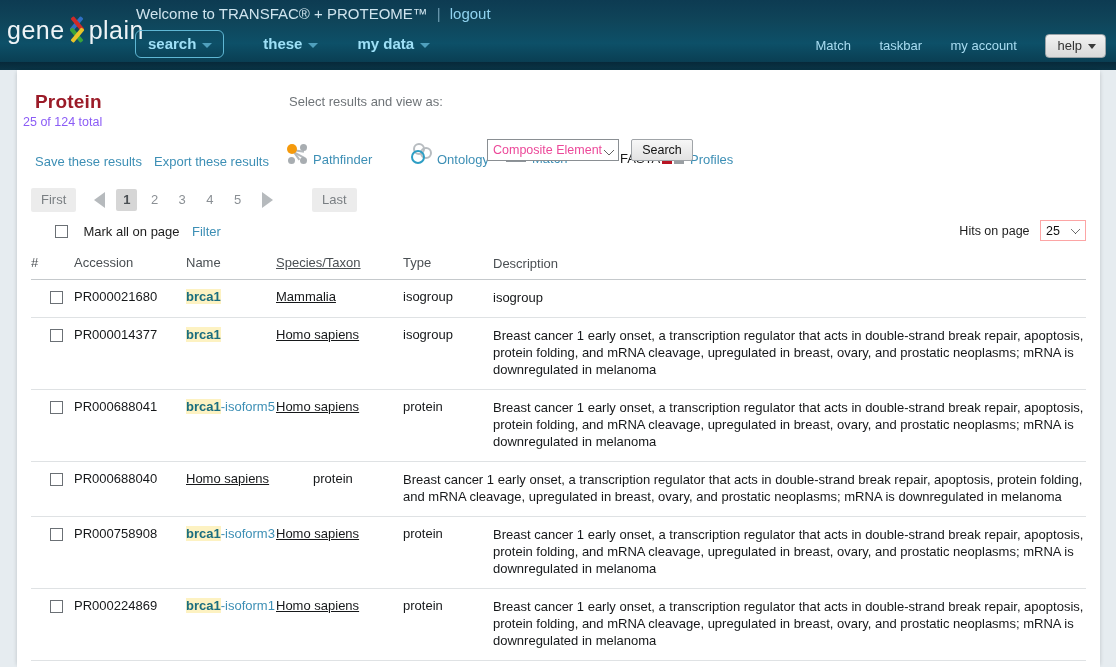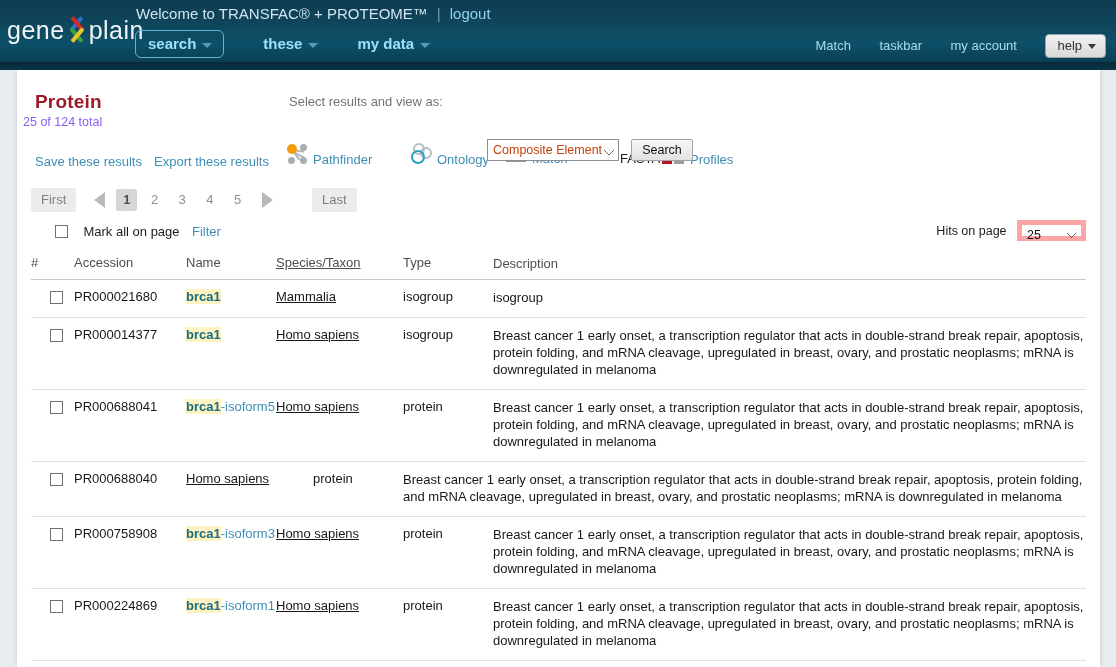--- a/index.html
+++ b/index.html
@@ -165,21 +165,21 @@
   .ic-prof { width: 24px; height: 24px; }
   .ic-prof b { position: absolute; display: block; }
   .ic-prof b.p1 { width: 10px; height: 10px; background: #9a9fa3; left: 2px; top: 0; }
   .ic-prof b.p2 { width: 10px; height: 10px; background: #b81424; left: 0px; top: 12px; }
   .ic-prof b.p3 { width: 10px; height: 10px; background: #9a9fa3; left: 12px; top: 12px; }
 
   .sel-ce {
     position: absolute; left: 470px; top: 69px;
     width: 132px; height: 22px;
     border: 1px solid #8a8f93; background: #ffffff;
-    font-size: 12.5px; color: #c2410c; padding: 2px 18px 2px 5px;
+    font-size: 12.5px; color: #ec4899; padding: 2px 18px 2px 5px;
     line-height: 17px; white-space: nowrap; overflow: hidden;
   }
   .sel-ce .chev {
     position: absolute; right: 5px; top: 6px;
     width: 8px; height: 8px;
     border-right: 1.6px solid #444; border-bottom: 1.6px solid #444;
     transform: rotate(45deg); border-radius: 1px;
   }
   .searchbtn {
     position: absolute; left: 614px; top: 69px;
@@ -217,22 +217,22 @@
     display: inline-block; vertical-align: middle;
     width: 13px; height: 13px; border: 1px solid #6b7075; background: #fff;
   }
   .marklbl { font-size: 13px; color: #1d1d1d; margin-left: 11px; vertical-align: middle; }
   .filterlnk { font-size: 13px; color: #3d8fb5; text-decoration: none; margin-left: 8px; vertical-align: middle; }
 
   .hitsbox { position: absolute; right: 14px; top: 150px; white-space: nowrap; }
   .hitslbl { font-size: 12.5px; color: #1d1d1d; vertical-align: middle; }
   .hitssel {
     display: inline-block; vertical-align: middle; position: relative;
-    width: 69px; height: 21px; margin-left: 6px;
-    border: 5px solid #fca5a5; background: #fff;
+    width: 46px; height: 21px; margin-left: 6px;
+    border: 1px solid #fca5a5; background: #fff;
     font-size: 12.5px; color: #111; padding: 2px 0 2px 5px; line-height: 16px;
   }
   .hitssel .chev {
     position: absolute; right: 6px; top: 5px;
     width: 7px; height: 7px;
     border-right: 1.6px solid #444; border-bottom: 1.6px solid #444;
     transform: rotate(45deg); border-radius: 1px;
   }
 
   

